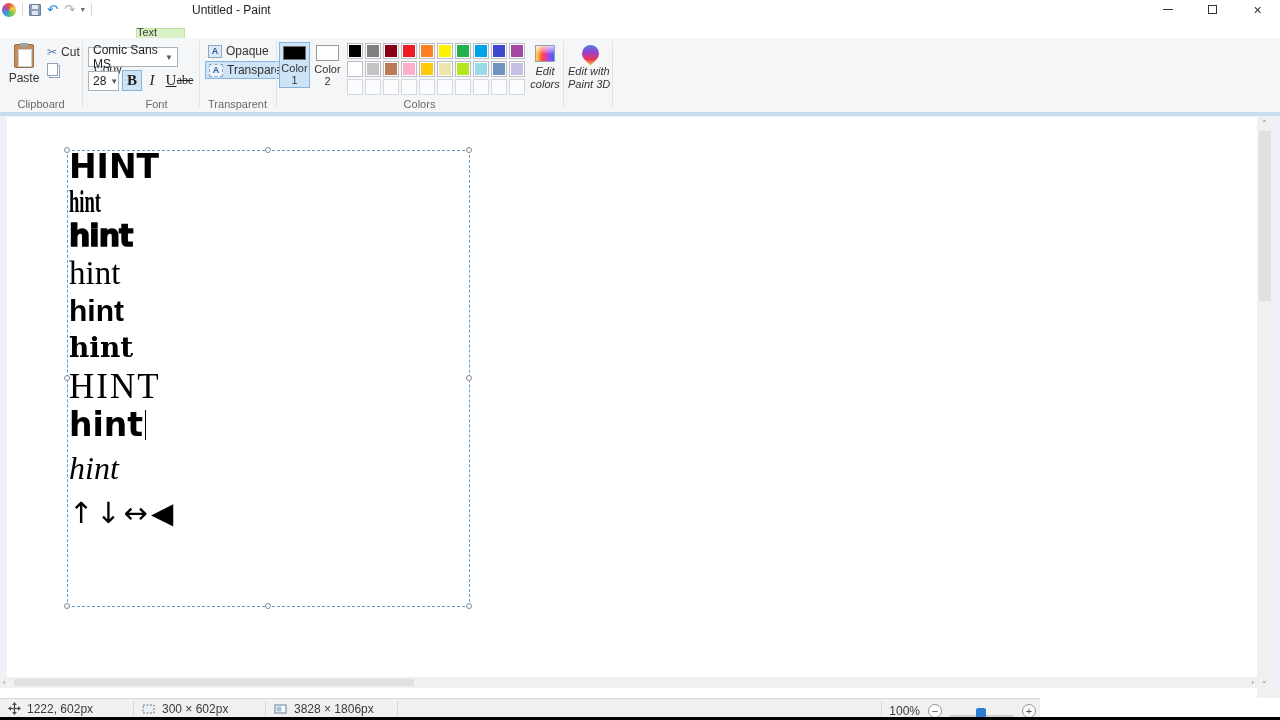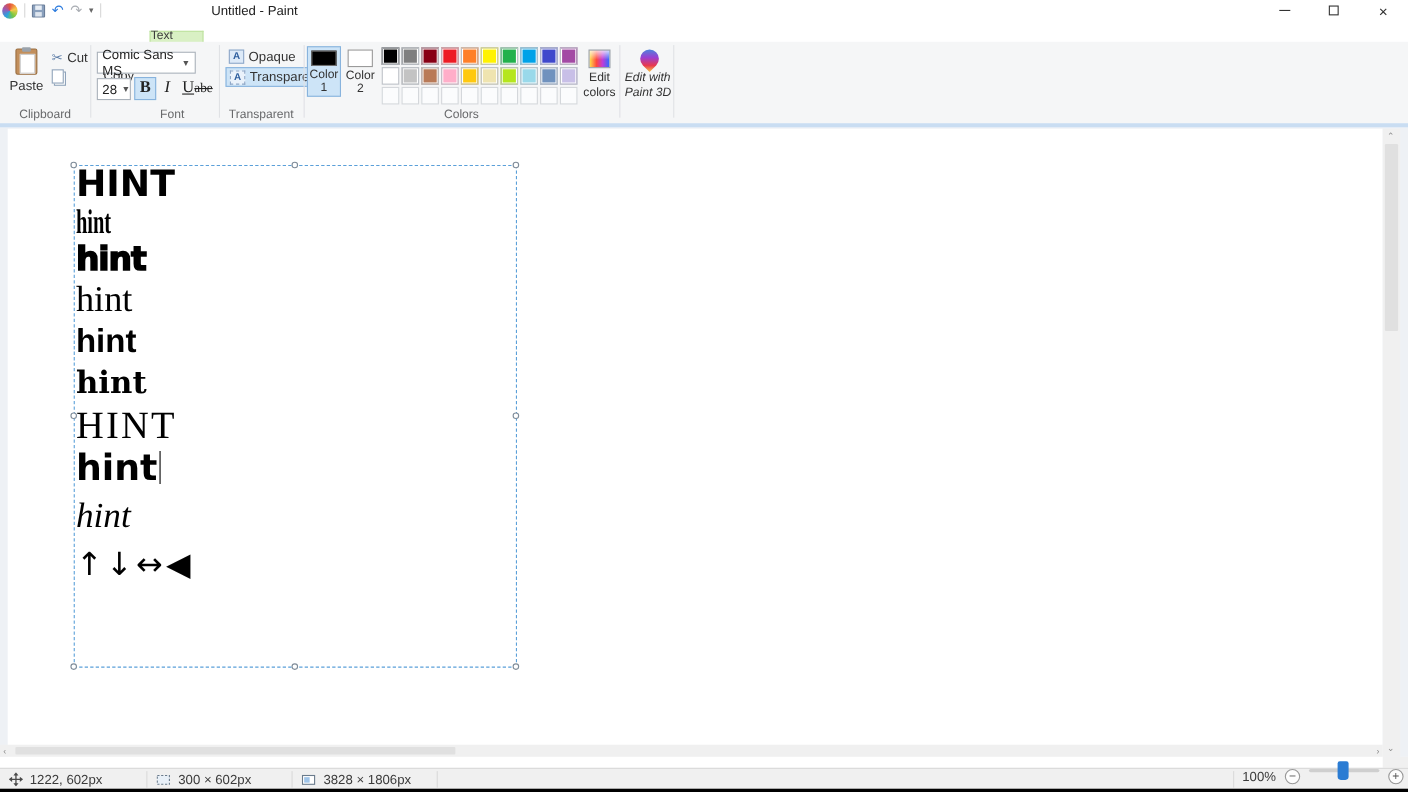--- a/index.html
+++ b/index.html
@@ -90,24 +90,24 @@
   .text-cursor { display:inline-block; width:1px; height:30px; background:#000; margin-left:2px; vertical-align:-4px; }
 
   
   .vscroll { position:absolute; right:7px; top:1px; width:16px; height:571px; background:#f0f0f0; }
   .vthumb { position:absolute; left:2px; top:14px; width:12px; height:170px; background:#e0e0e0; border-radius:1px; }
   .hscroll { position:absolute; left:0; bottom:0; width:1257px; height:11px; background:#f0f0f0; }
   .hthumb { position:absolute; left:14px; top:2px; width:400px; height:7px; background:#e0e0e0; border-radius:1px; }
   .scroll-arrow { position:absolute; color:#8a8a8a; font-size:8px; line-height:1; }
 
   
-  .statusbar { position:absolute; left:0; top:698px; width:1280px; height:19px; background:#f0f0f0; border-top:1px solid #d9d9d9; font-size:12px; color:#3b3b3b; }
+  .statusbar { position:absolute; left:0; top:698px; width:1040px; height:19px; background:#f0f0f0; border-top:1px solid #d9d9d9; font-size:12px; color:#3b3b3b; }
   .seg { position:absolute; top:0; height:19px; display:flex; align-items:center; gap:6px; padding-left:8px; }
   .ssep { position:absolute; top:2px; width:1px; height:15px; background:#dadada; }
-  .zoomwrap { position:absolute; right:4px; top:0; height:19px; display:flex; align-items:flex-start; gap:8px; }
+  .zoomwrap { position:absolute; right:4px; top:0; height:19px; display:flex; align-items:flex-end; gap:8px; }
   .zoombtn { width:14px; height:14px; border:1px solid #979797; border-radius:50%; background:#fdfdfd; color:#555; font-size:11px; line-height:11px; display:flex; align-items:center; justify-content:center; }
   .zoomtrack { position:relative; width:64px; height:3px; background:#cfcfcf; border-radius:2px; }
   .zoomhandle { position:absolute; left:26px; top:-7px; width:10px; height:17px; background:#2b7cd3; border-radius:2px 2px 3px 3px; }
   .bottomstrip { position:absolute; left:0; top:717px; width:1280px; height:3px; background:#000; }
   .corner { position:absolute; right:0; top:688px; width:23px; height:10px; background:#f0f0f0; }
 </style>
 </head>
 <body>
 
 <div class="screen">
@@ -214,21 +214,21 @@
         <span class="pcell empty"></span>
         <span class="pcell empty"></span>
         <span class="pcell empty"></span>
         <span class="pcell empty"></span>
         <span class="pcell empty"></span>
         <span class="pcell empty"></span>
         <span class="pcell empty"></span>
         <span class="pcell empty"></span>
         <span class="pcell empty"></span>
       </div>
-    <div class="bigbtn" style="left:528px; top:4px; width:34px; font-size:11px; line-height:1.15;">
+    <div class="bigbtn" style="left:528px; top:4px; width:34px; font-size:11px; line-height:1.15;font-style:italic;">
       <span class="editcolors-icon"></span>
       <span style="text-align:center;">Edit colors</span>
     </div>
     <div class="grouplabel" style="left:276px; width:287px;">Colors</div>
     <div class="rsep" style="left:563px;"></div>
 
     <div class="bigbtn" style="left:568px; top:4px; width:44px; font-size:11px; line-height:1.15;">
       <span class="paint3d-icon"></span>
       <span style="text-align:left;font-style:italic;">Edit with Paint 3D</span>
     </div>

